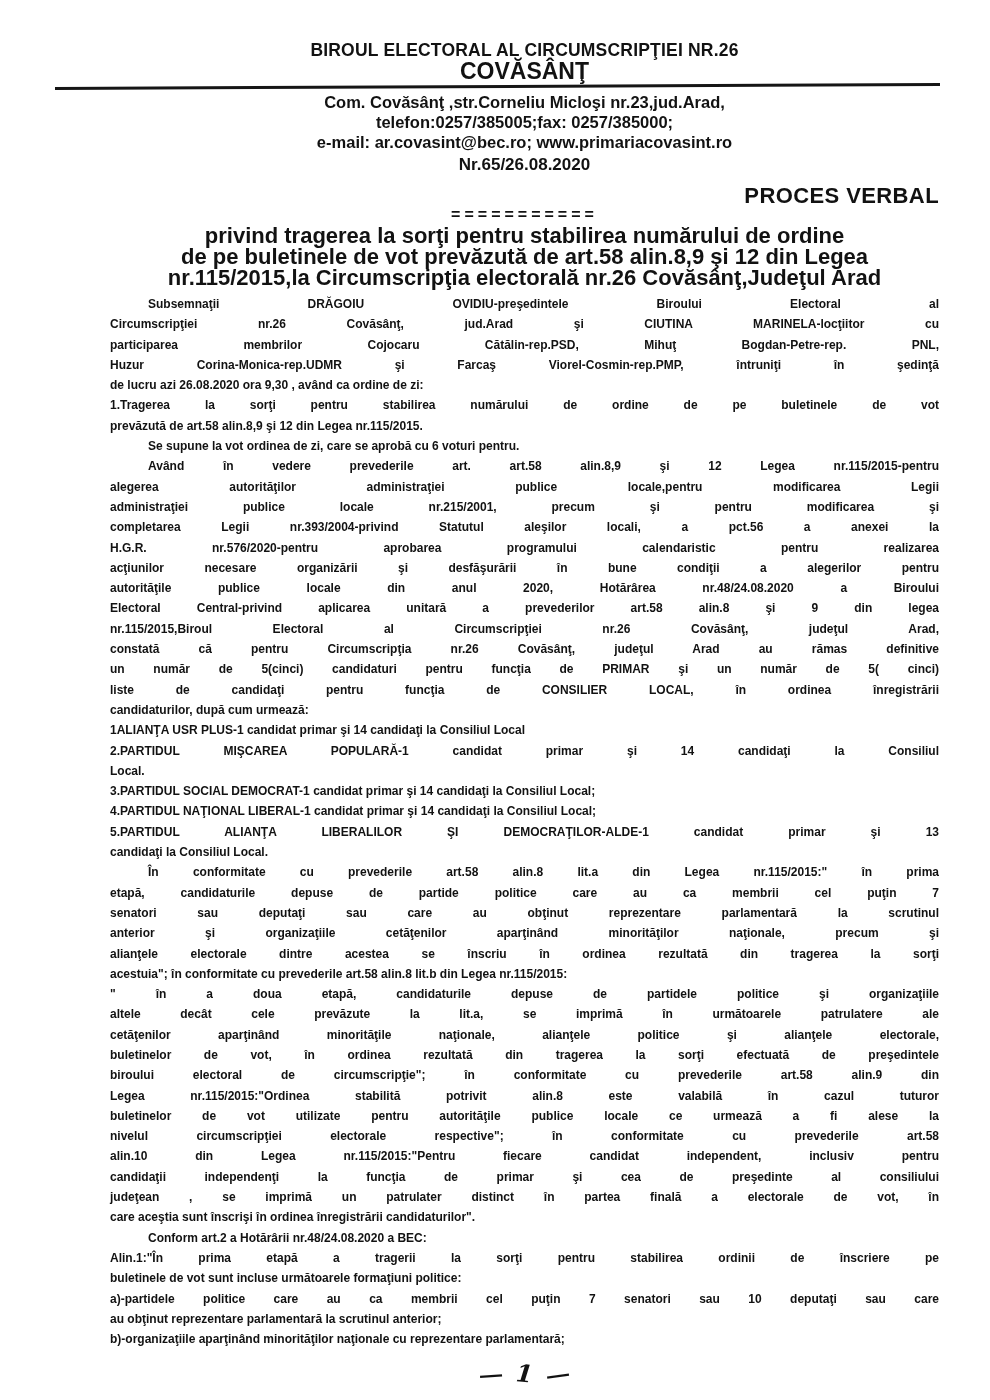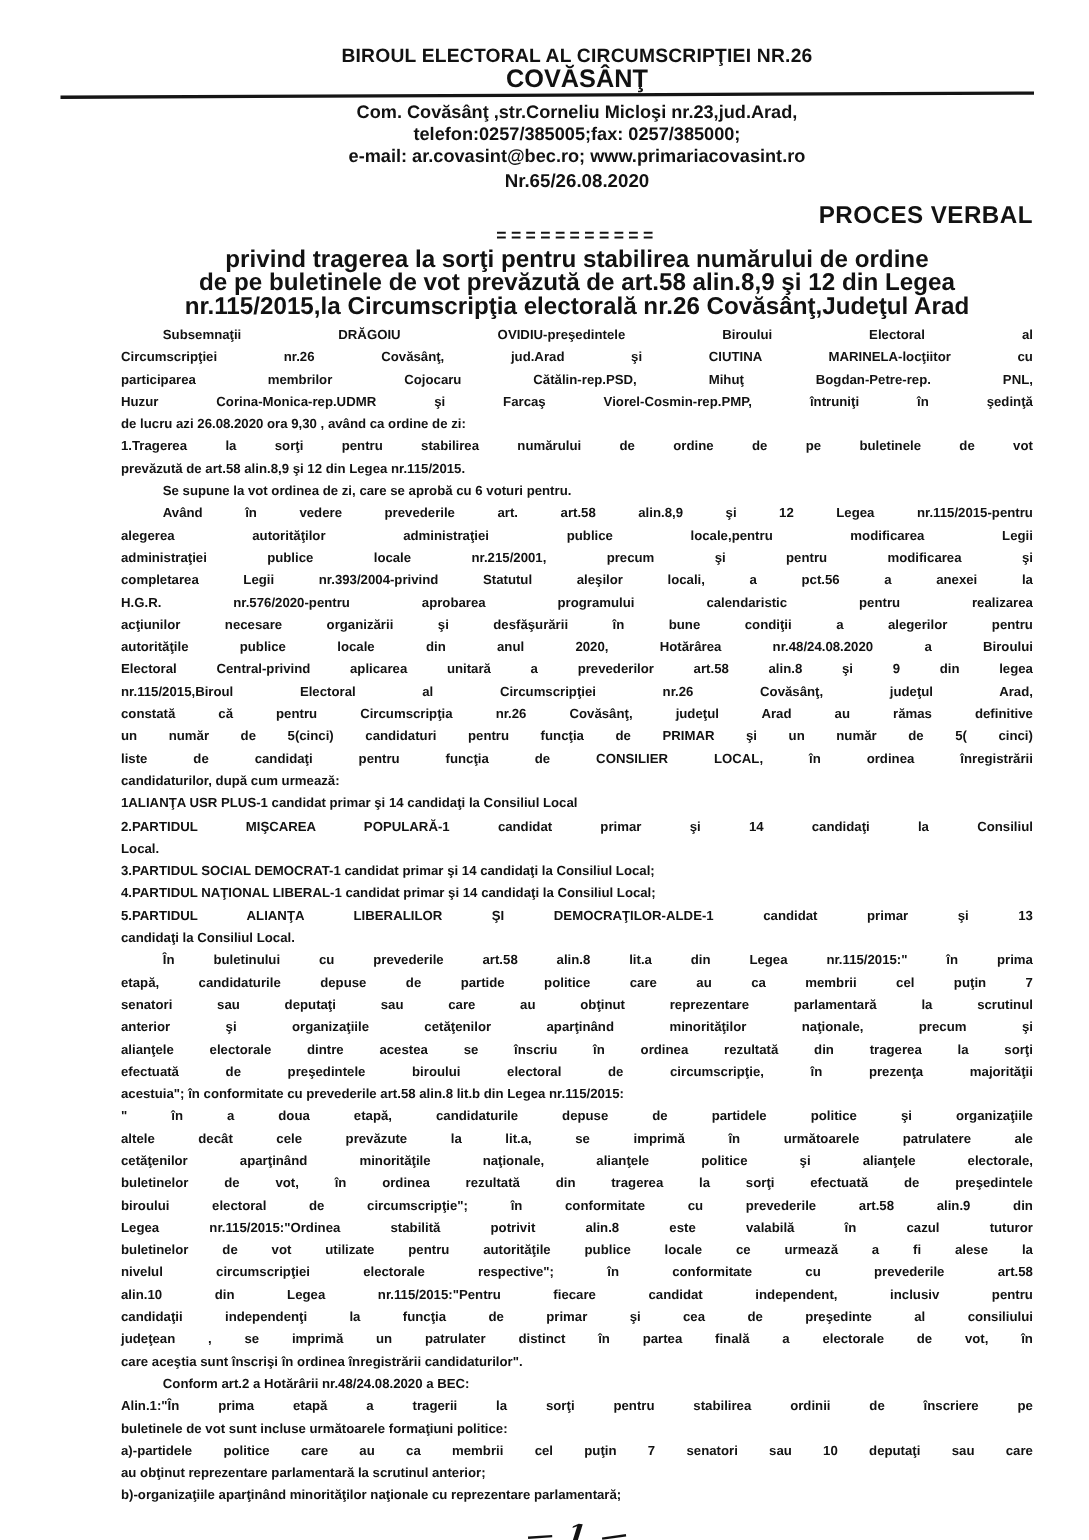--- a/index.html
+++ b/index.html
@@ -159,26 +159,25 @@
       <div class="line j">un număr de 5(cinci) candidaturi pentru funcţia de PRIMAR şi un număr de 5( cinci)</div>
       <div class="line j">liste de candidaţi pentru funcţia de CONSILIER LOCAL, în ordinea înregistrării</div>
       <div class="line">candidaturilor, după cum urmează:</div>
       <div class="line">1ALIANŢA USR PLUS-1 candidat primar şi 14 candidaţi la Consiliul Local</div>
       <div class="line j">2.PARTIDUL MIŞCAREA POPULARĂ-1 candidat primar şi 14 candidaţi la Consiliul</div>
       <div class="line">Local.</div>
       <div class="line">3.PARTIDUL SOCIAL DEMOCRAT-1 candidat primar şi 14 candidaţi la Consiliul Local;</div>
       <div class="line">4.PARTIDUL NAŢIONAL LIBERAL-1 candidat primar şi 14 candidaţi la Consiliul Local;</div>
       <div class="line j">5.PARTIDUL ALIANŢA LIBERALILOR ŞI DEMOCRAŢILOR-ALDE-1 candidat primar şi 13</div>
       <div class="line">candidaţi la Consiliul Local.</div>
-      <div class="line j ind">În buletinului cu prevederile art.58 alin.8 lit.a din Legea nr.115/2015:" în prima</div>
+      <div class="line j ind">În conformitate cu prevederile art.58 alin.8 lit.a din Legea nr.115/2015:" în prima</div>
       <div class="line j">etapă, candidaturile depuse de partide politice care au ca membrii cel puţin 7</div>
       <div class="line j">senatori sau deputaţi sau care au obţinut reprezentare parlamentară la scrutinul</div>
       <div class="line j">anterior şi organizaţiile cetăţenilor aparţinând minorităţilor naţionale, precum şi</div>
       <div class="line j">alianţele electorale dintre acestea se înscriu în ordinea rezultată din tragerea la sorţi</div>
-      <div class="line j">efectuată de preşedintele biroului electoral de circumscripţie, în prezenţa majorităţii</div>
       <div class="line">acestuia"; în conformitate cu prevederile art.58 alin.8 lit.b din Legea nr.115/2015:</div>
       <div class="line j">" în a doua etapă, candidaturile depuse de partidele politice şi organizaţiile</div>
       <div class="line j">altele decât cele prevăzute la lit.a, se imprimă în următoarele patrulatere ale</div>
       <div class="line j">cetăţenilor aparţinând minorităţile naţionale, alianţele politice şi alianţele electorale,</div>
       <div class="line j">buletinelor de vot, în ordinea rezultată din tragerea la sorţi efectuată de preşedintele</div>
       <div class="line j">biroului electoral de circumscripţie"; în conformitate cu prevederile art.58 alin.9 din</div>
       <div class="line j">Legea nr.115/2015:"Ordinea stabilită potrivit alin.8 este valabilă în cazul tuturor</div>
       <div class="line j">buletinelor de vot utilizate pentru autorităţile publice locale ce urmează a fi alese la</div>
       <div class="line j">nivelul circumscripţiei electorale respective"; în conformitate cu prevederile art.58</div>
       <div class="line j">alin.10 din Legea nr.115/2015:"Pentru fiecare candidat independent, inclusiv pentru</div>

